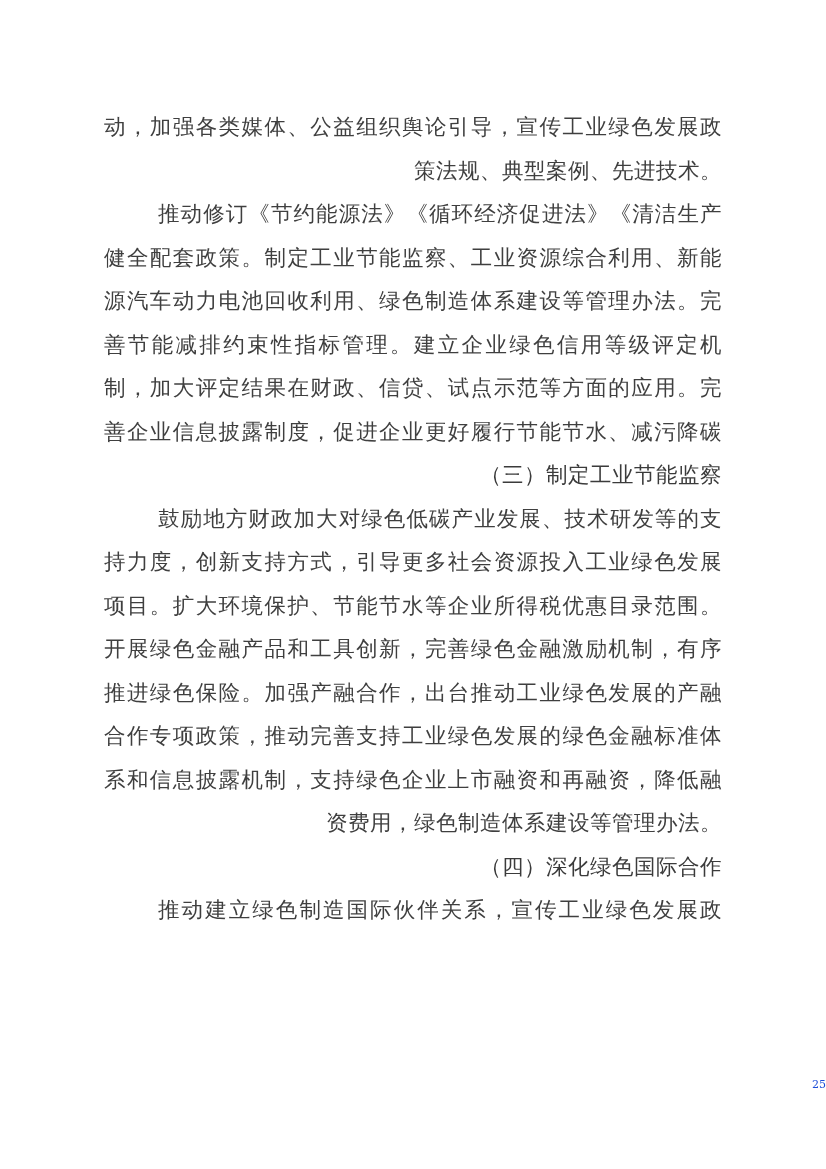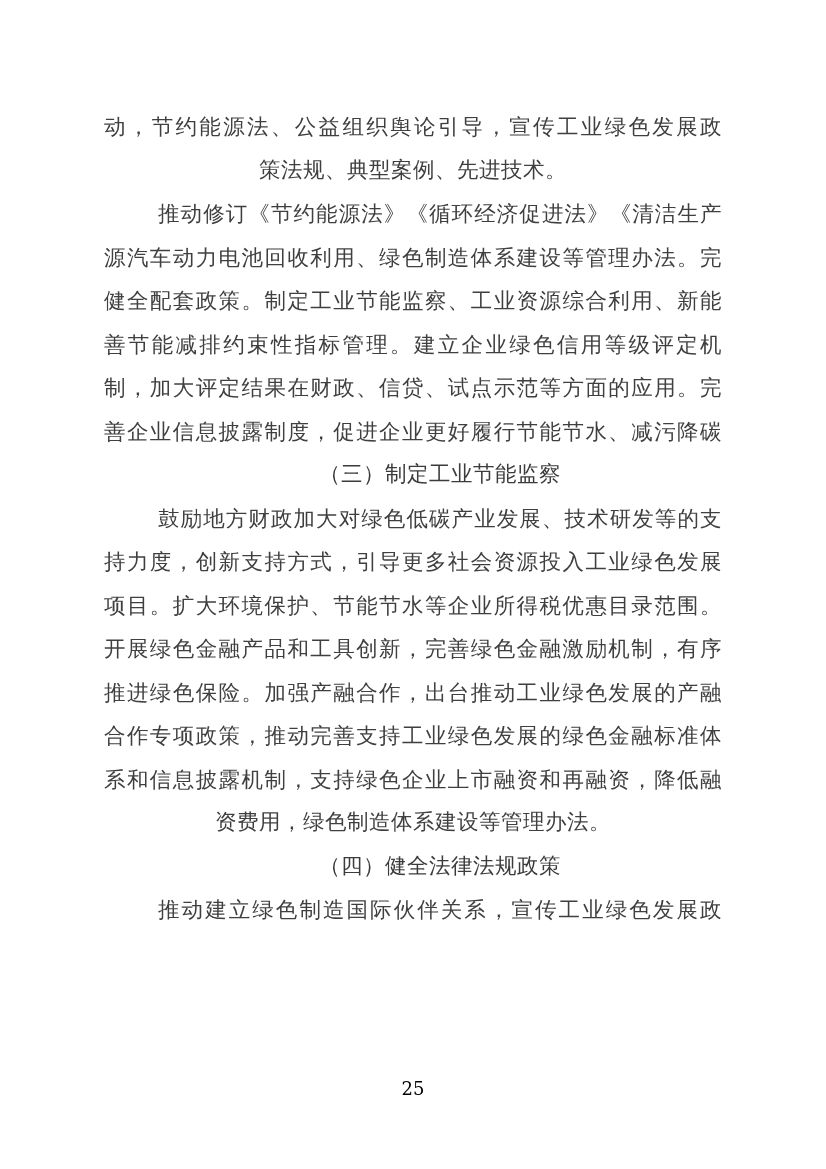--- a/index.html
+++ b/index.html
@@ -28,59 +28,58 @@
     color: #3f3f3f;
     overflow: hidden;
     letter-spacing: 0.5px;
   }
   .line.justify {
     text-align: justify;
     text-align-last: justify;
     text-justify: inter-character;
   }
   .line.left {
-    text-align: center;
-    font-family: Liberation Serif, serif;
+    text-align: right;
   }
   .line.indent {
     text-indent: 54px;
   }
   .line.heading {
     color: #3b3b3b;
   }
   .page-number {
     position: absolute;
     top: 1078px;
     left: 0;
     width: 100%;
-    text-align: center;
-    font-size: 18px;
-    color: #000000;
+    text-align: right;
+    font-size: 11px;
+    color: #1d4ed8;
     font-family: "DejaVu Serif", "Liberation Serif", serif;
   }
 </style>
 </head>
 <body>
 
 <div class="page">
   <div class="text-block" id="lines-container">
-      <div class="line justify">动，节约能源法、公益组织舆论引导，宣传工业绿色发展政</div>
+      <div class="line justify">动，加强各类媒体、公益组织舆论引导，宣传工业绿色发展政</div>
       <div class="line left">策法规、典型案例、先进技术。</div>
       <div class="line justify indent">推动修订《节约能源法》《循环经济促进法》《清洁生产</div>
+      <div class="line justify">健全配套政策。制定工业节能监察、工业资源综合利用、新能</div>
       <div class="line justify">源汽车动力电池回收利用、绿色制造体系建设等管理办法。完</div>
-      <div class="line justify">健全配套政策。制定工业节能监察、工业资源综合利用、新能</div>
       <div class="line justify">善节能减排约束性指标管理。建立企业绿色信用等级评定机</div>
       <div class="line justify">制，加大评定结果在财政、信贷、试点示范等方面的应用。完</div>
       <div class="line justify">善企业信息披露制度，促进企业更好履行节能节水、减污降碳</div>
       <div class="line left indent heading">（三）制定工业节能监察</div>
       <div class="line justify indent">鼓励地方财政加大对绿色低碳产业发展、技术研发等的支</div>
       <div class="line justify">持力度，创新支持方式，引导更多社会资源投入工业绿色发展</div>
       <div class="line justify">项目。扩大环境保护、节能节水等企业所得税优惠目录范围。</div>
       <div class="line justify">开展绿色金融产品和工具创新，完善绿色金融激励机制，有序</div>
       <div class="line justify">推进绿色保险。加强产融合作，出台推动工业绿色发展的产融</div>
       <div class="line justify">合作专项政策，推动完善支持工业绿色发展的绿色金融标准体</div>
       <div class="line justify">系和信息披露机制，支持绿色企业上市融资和再融资，降低融</div>
       <div class="line left">资费用，绿色制造体系建设等管理办法。</div>
-      <div class="line left indent heading">（四）健全法律法规政策</div>
+      <div class="line left indent heading">（四）深化绿色国际合作</div>
       <div class="line justify indent">推动建立绿色制造国际伙伴关系，宣传工业绿色发展政</div>
     </div>
   <div class="page-number">25</div>
 </div>
 
 </body></html>

